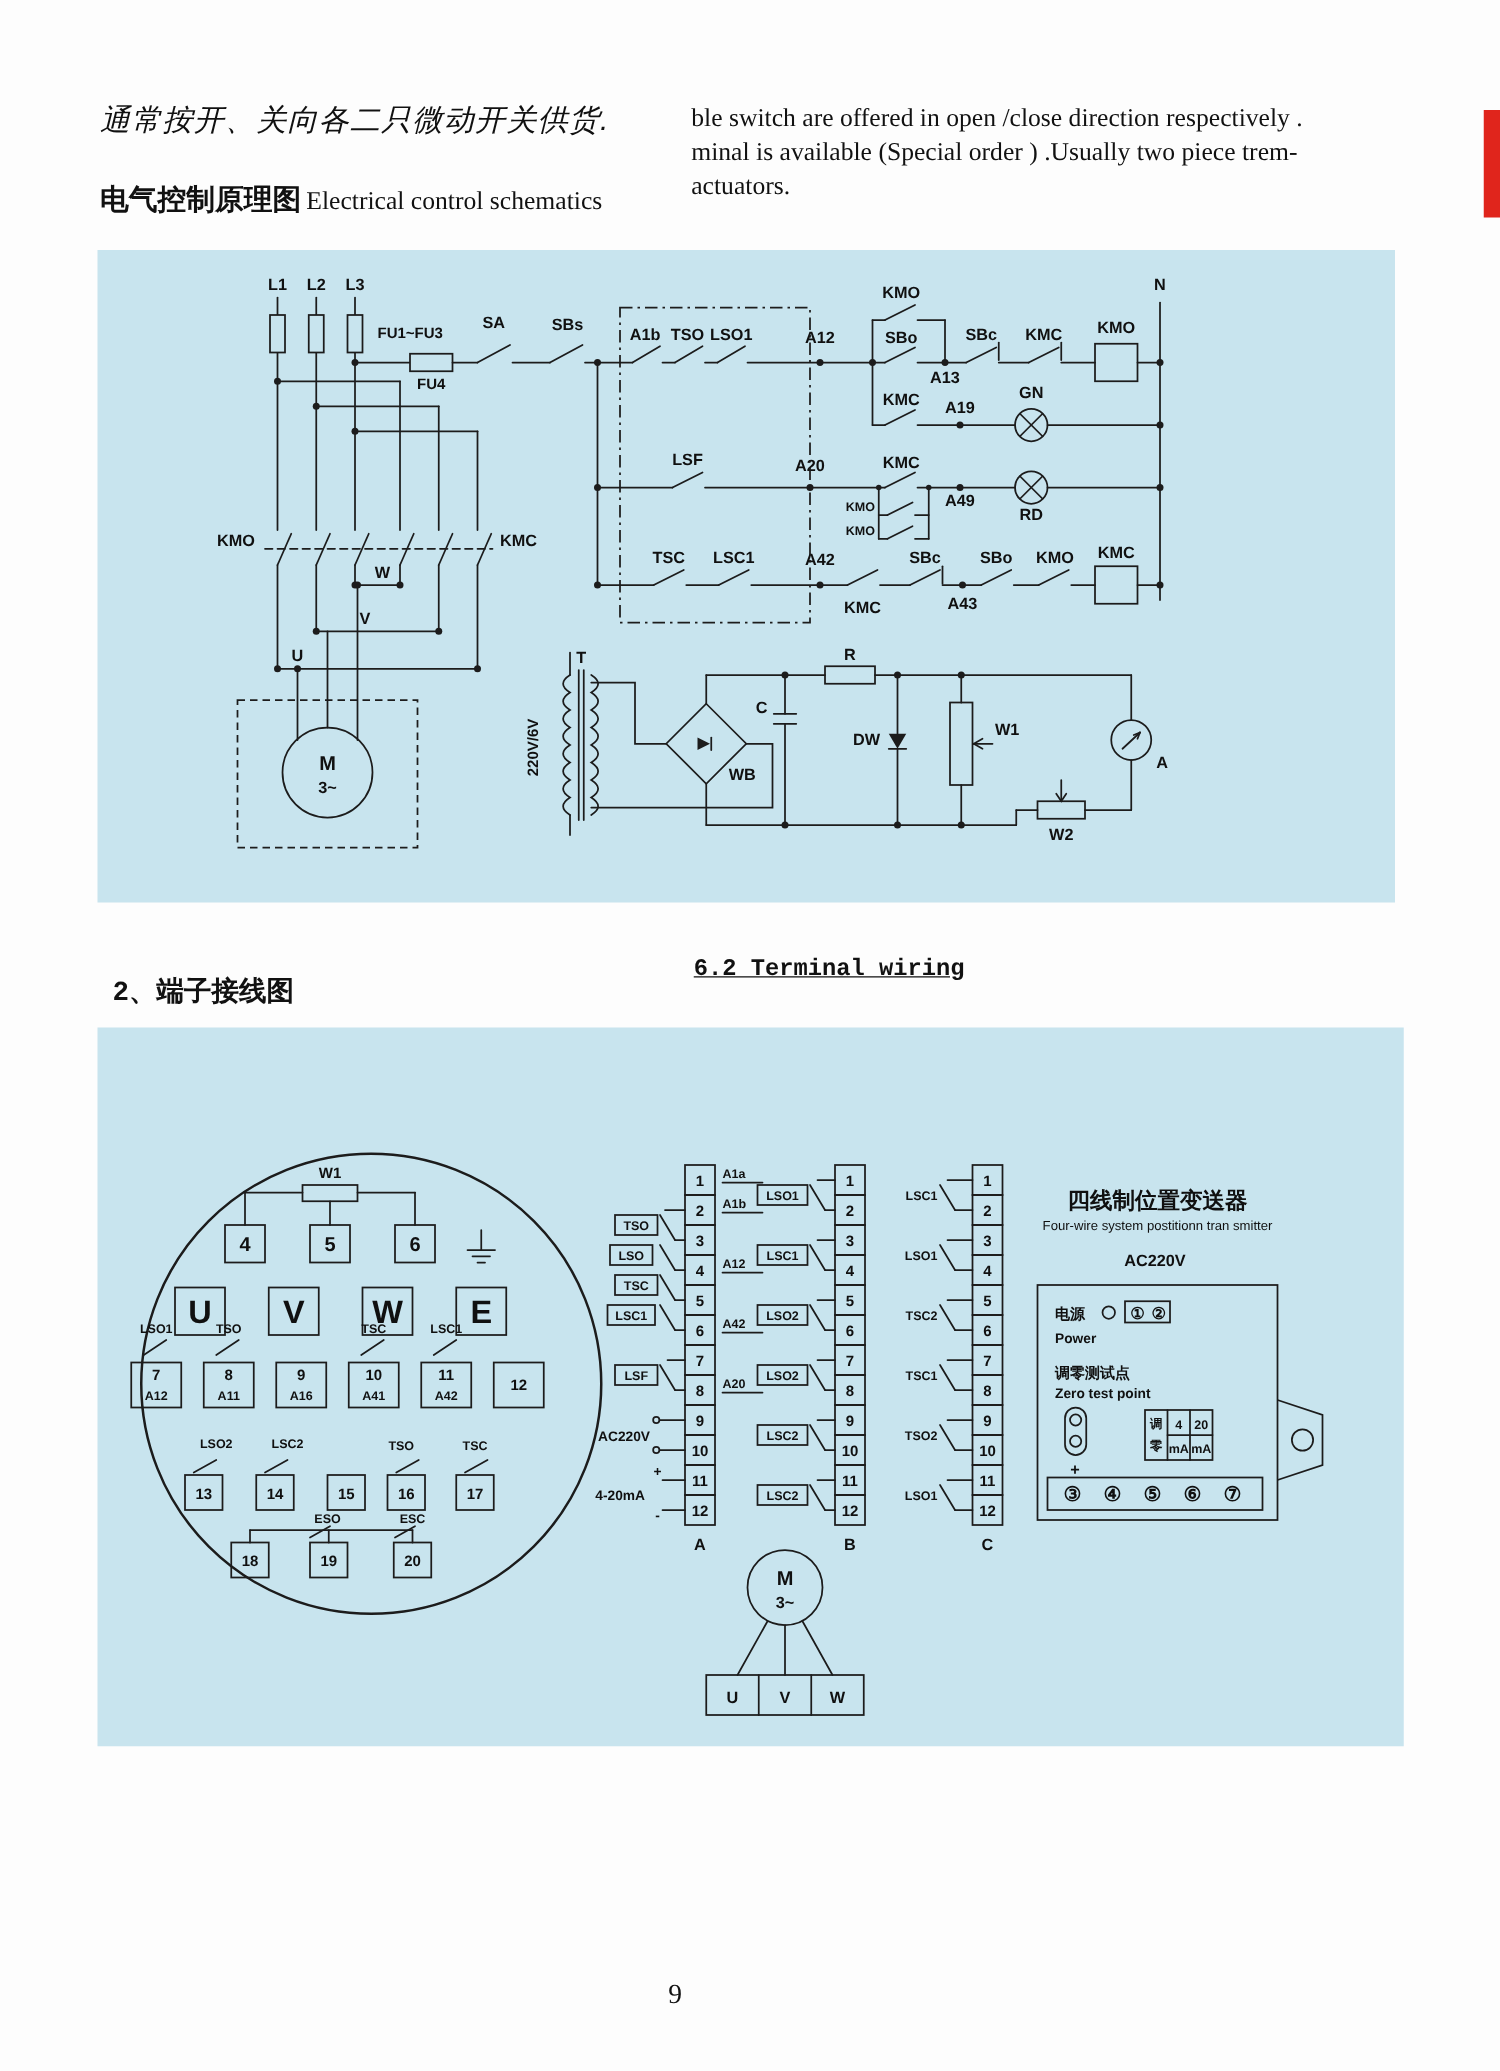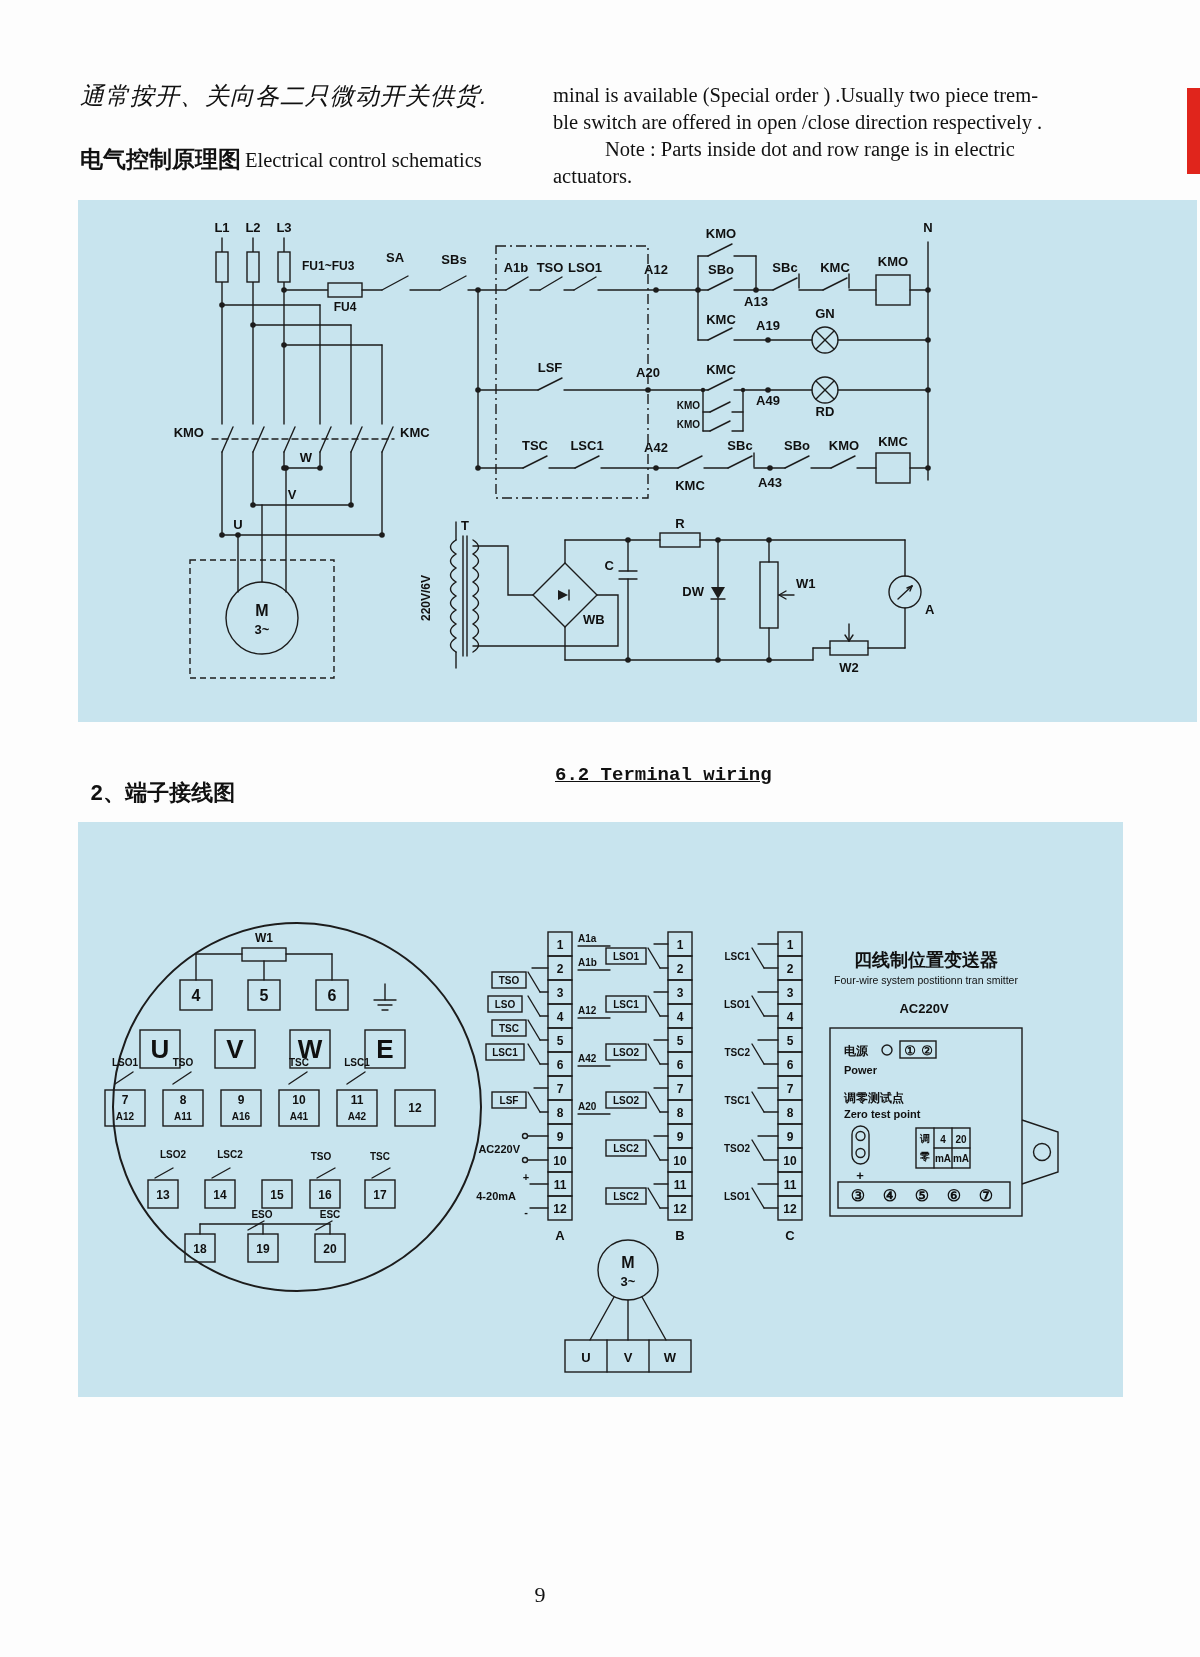--- a/index.html
+++ b/index.html
@@ -7,21 +7,21 @@
        font-family:"Liberation Serif",serif;color:#111;overflow:hidden;}
   .redbar{position:absolute;right:0;top:88px;width:13px;height:86px;background:#e0251c;}
   #intro-cn{position:absolute;left:80px;top:80px;font-size:24px;letter-spacing:1px;
             font-family:"Liberation Sans",sans-serif;font-style:italic;}
   #intro-en{position:absolute;left:553px;top:82px;width:545px;font-size:20.5px;line-height:27px;}
   #intro-en .ind{padding-left:52px;}
   #sec1{position:absolute;left:80px;top:144px;}
   #sec1 .cn{font-weight:bold;font-size:23px;font-family:"Liberation Sans",sans-serif;}
   #sec1 .en{font-size:20.5px;margin-left:0;}
   .panel{position:absolute;left:78px;background:#c8e4ee;}
-  #panel1{top:200px;width:1119px;height:522px;}
+  #panel1{top:200px;width:1038px;height:522px;}
   #panel2{top:822px;width:1045px;height:575px;}
   #sec2cn{position:absolute;left:90px;top:778px;font-size:22px;font-weight:bold;
           font-family:"Liberation Mono",monospace;}
   #sec2en{position:absolute;left:555px;top:764px;font-size:19px;font-weight:bold;
           font-family:"Liberation Mono",monospace;text-decoration:underline;}
   #pageno{position:absolute;left:520px;top:1582px;width:40px;text-align:center;font-size:22px;}
   svg{display:block;}
   svg text{fill:#101010;font-family:"Liberation Sans",sans-serif;}
   .t  {font-size:13px;font-weight:bold;text-anchor:middle;}
   .tn {font-size:12px;font-weight:bold;text-anchor:middle;}
@@ -43,23 +43,22 @@
 </style>
 </head>
 <body>
 
 <div id="page">
 
   <div class="redbar"></div>
 
   <div id="intro-cn">通常按开、关向各二只微动开关供货.</div>
   <div id="intro-en">
+    <div>ble switch are offered in open /close direction respectively .</div>
     <div>minal is available (Special order ) .Usually two piece trem-</div>
-    <div>ble switch are offered in open /close direction respectively .</div>
-    <div class="ind">Note : Parts inside dot and row  range  is  in electric</div>
     <div>actuators.</div>
   </div>
 
   <div id="sec1">
     <span class="cn">电气控制原理图</span>
     <span class="en">Electrical control schematics</span>
   </div>
 
   <div id="panel1" class="panel">
   <svg width="1045" height="522" viewBox="0 0 1045 522">

